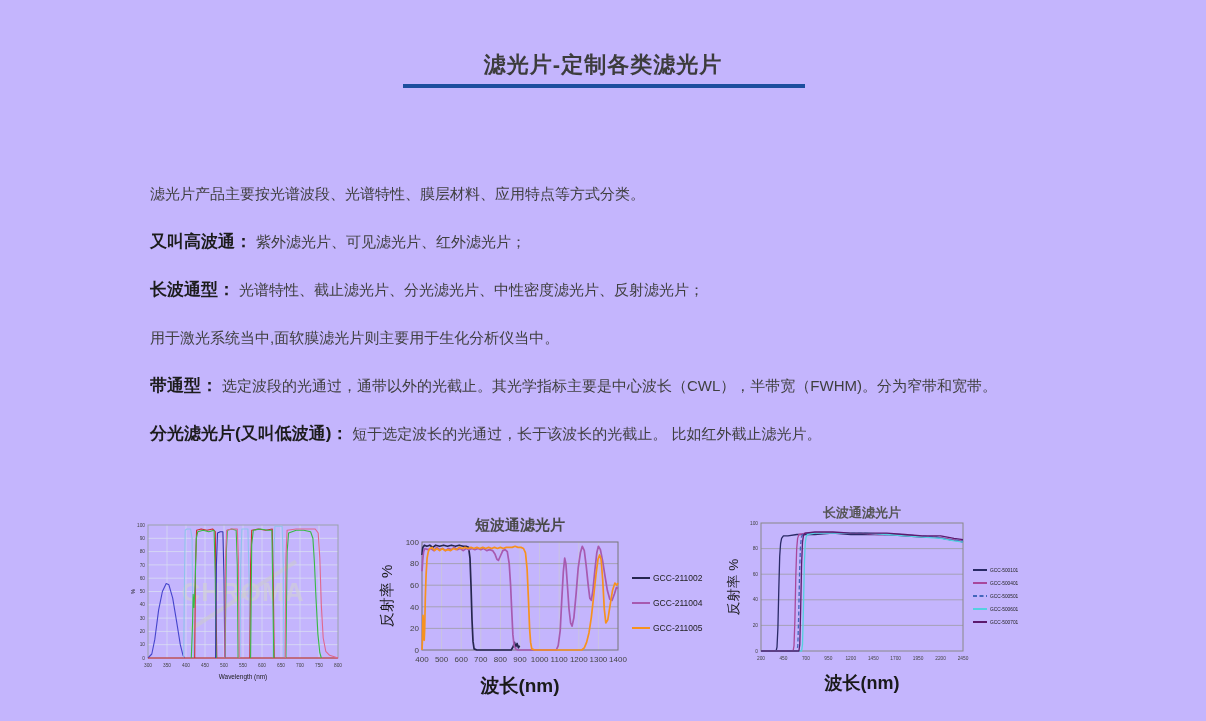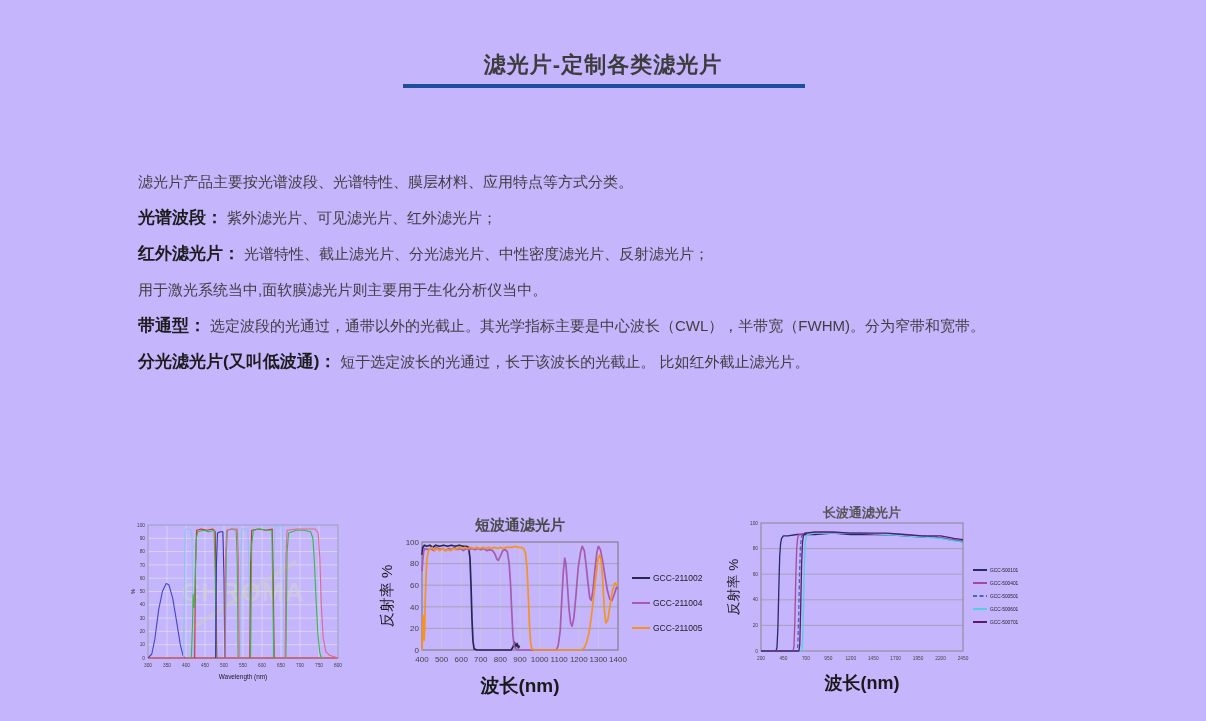--- a/index.html
+++ b/index.html
@@ -2,37 +2,37 @@
 <html><head>
 <meta charset="utf-8">
 <style>
   html,body{margin:0;padding:0;background:#ffffff;}
   .page{position:relative;width:1206px;height:721px;background:#c4b5fd;overflow:hidden;
         font-family:"Liberation Sans","DejaVu Sans",sans-serif;color:#3a3a3a;}
   .page-title{position:absolute;left:0;top:50px;width:100%;text-align:center;margin:0;
         font-size:22px;font-weight:bold;color:#3c3c3c;letter-spacing:1px;}
   .title-underline{position:absolute;left:403px;top:84px;width:402px;height:4px;background:#1d4e9e;}
   .content{position:absolute;left:138px;top:164px;width:910px;}
-  .content p{margin:0;height:36px;line-height:36px;font-size:15px;color:#3f3f3f;white-space:nowrap;}
+  .content p{margin:12px;height:36px;line-height:36px;font-size:15px;color:#3f3f3f;white-space:nowrap;}
   .plabel{font-size:17px;font-weight:bold;color:#1c1c1c;margin-right:4px;}
   .chart{position:absolute;}
   .chart svg{display:block;}
   svg text{font-family:"Liberation Sans","DejaVu Sans",sans-serif;}
 </style>
 </head>
 <body>
 
 <div class="page">
   <h1 class="page-title">滤光片-定制各类滤光片</h1>
   <div class="title-underline"></div>
 
   <div class="content">
     <p><span class="ptext">滤光片产品主要按光谱波段、光谱特性、膜层材料、应用特点等方式分类。</span></p>
-    <p><span class="plabel">光谱波段：</span><span class="ptext">紫外滤光片、可见滤光片、红外滤光片；</span></p>
-    <p><span class="plabel">红外滤光片：</span><span class="ptext">光谱特性、截止滤光片、分光滤光片、中性密度滤光片、反射滤光片；</span></p>
+    <p><span class="plabel">又叫高波通：</span><span class="ptext">紫外滤光片、可见滤光片、红外滤光片；</span></p>
+    <p><span class="plabel">长波通型：</span><span class="ptext">光谱特性、截止滤光片、分光滤光片、中性密度滤光片、反射滤光片；</span></p>
     <p><span class="ptext">用于激光系统当中,面软膜滤光片则主要用于生化分析仪当中。</span></p>
     <p><span class="plabel">带通型：</span><span class="ptext">选定波段的光通过，通带以外的光截止。其光学指标主要是中心波长（CWL），半带宽（FWHM)。分为窄带和宽带。</span></p>
     <p><span class="plabel">分光滤光片(又叫低波通)：</span><span class="ptext">短于选定波长的光通过，长于该波长的光截止。 比如红外截止滤光片。</span></p>
   </div>
 
   <div class="chart" style="left:130px;top:513px;">
     <svg id="chart-0" width="222" height="175" viewBox="0 0 222 175">
         <line x1="37" x2="37" y1="12" y2="145" stroke="#dce4f0" stroke-width="0.6"></line>
         <line x1="56" x2="56" y1="12" y2="145" stroke="#dce4f0" stroke-width="0.6"></line>
         <line x1="75" x2="75" y1="12" y2="145" stroke="#dce4f0" stroke-width="0.6"></line>

